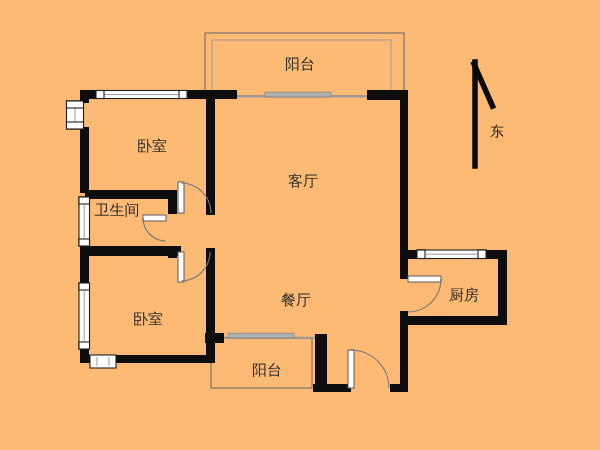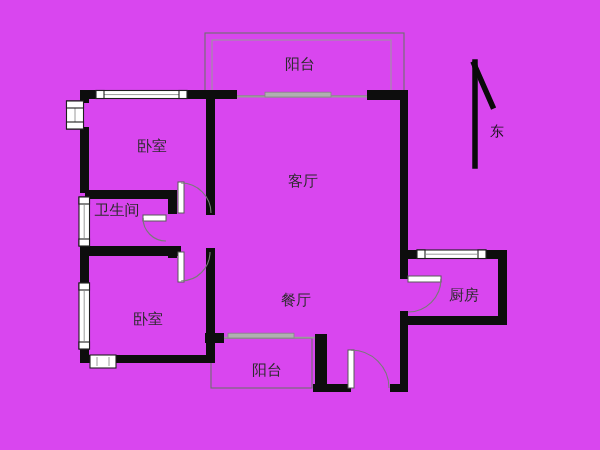--- a/index.html
+++ b/index.html
@@ -1,16 +1,16 @@
 <!DOCTYPE html>
 <html><head>
 <meta charset="utf-8">
 <style>
   html,body{margin:0;padding:0;background:#ffffff;}
-  .stage{position:relative;width:600px;height:450px;background:#d946ef;overflow:hidden;}
+  .stage{position:relative;width:600px;height:450px;background:#fdba74;overflow:hidden;}
   svg{position:absolute;left:0;top:0;}
   .wall{fill:#0d0d0d;stroke:none;}
   .thin{fill:none;stroke:#6f6f6f;stroke-width:1.1;}
   .thin2{fill:none;stroke:#9a9a9a;stroke-width:1;}
   .rail{stroke:#9a9a9a;stroke-width:1.6;}
   .slider{fill:#b0b0b0;stroke:#878787;stroke-width:0.8;}
   .win{fill:#ffffff;stroke:#1f1f1f;stroke-width:1.1;}
   .wincap{fill:#ffffff;stroke:#1f1f1f;stroke-width:1.1;}
   .winline{stroke:#9a9a9a;stroke-width:1;}
   .door-panel{fill:#ffffff;stroke:#5a5a5a;stroke-width:1;}

